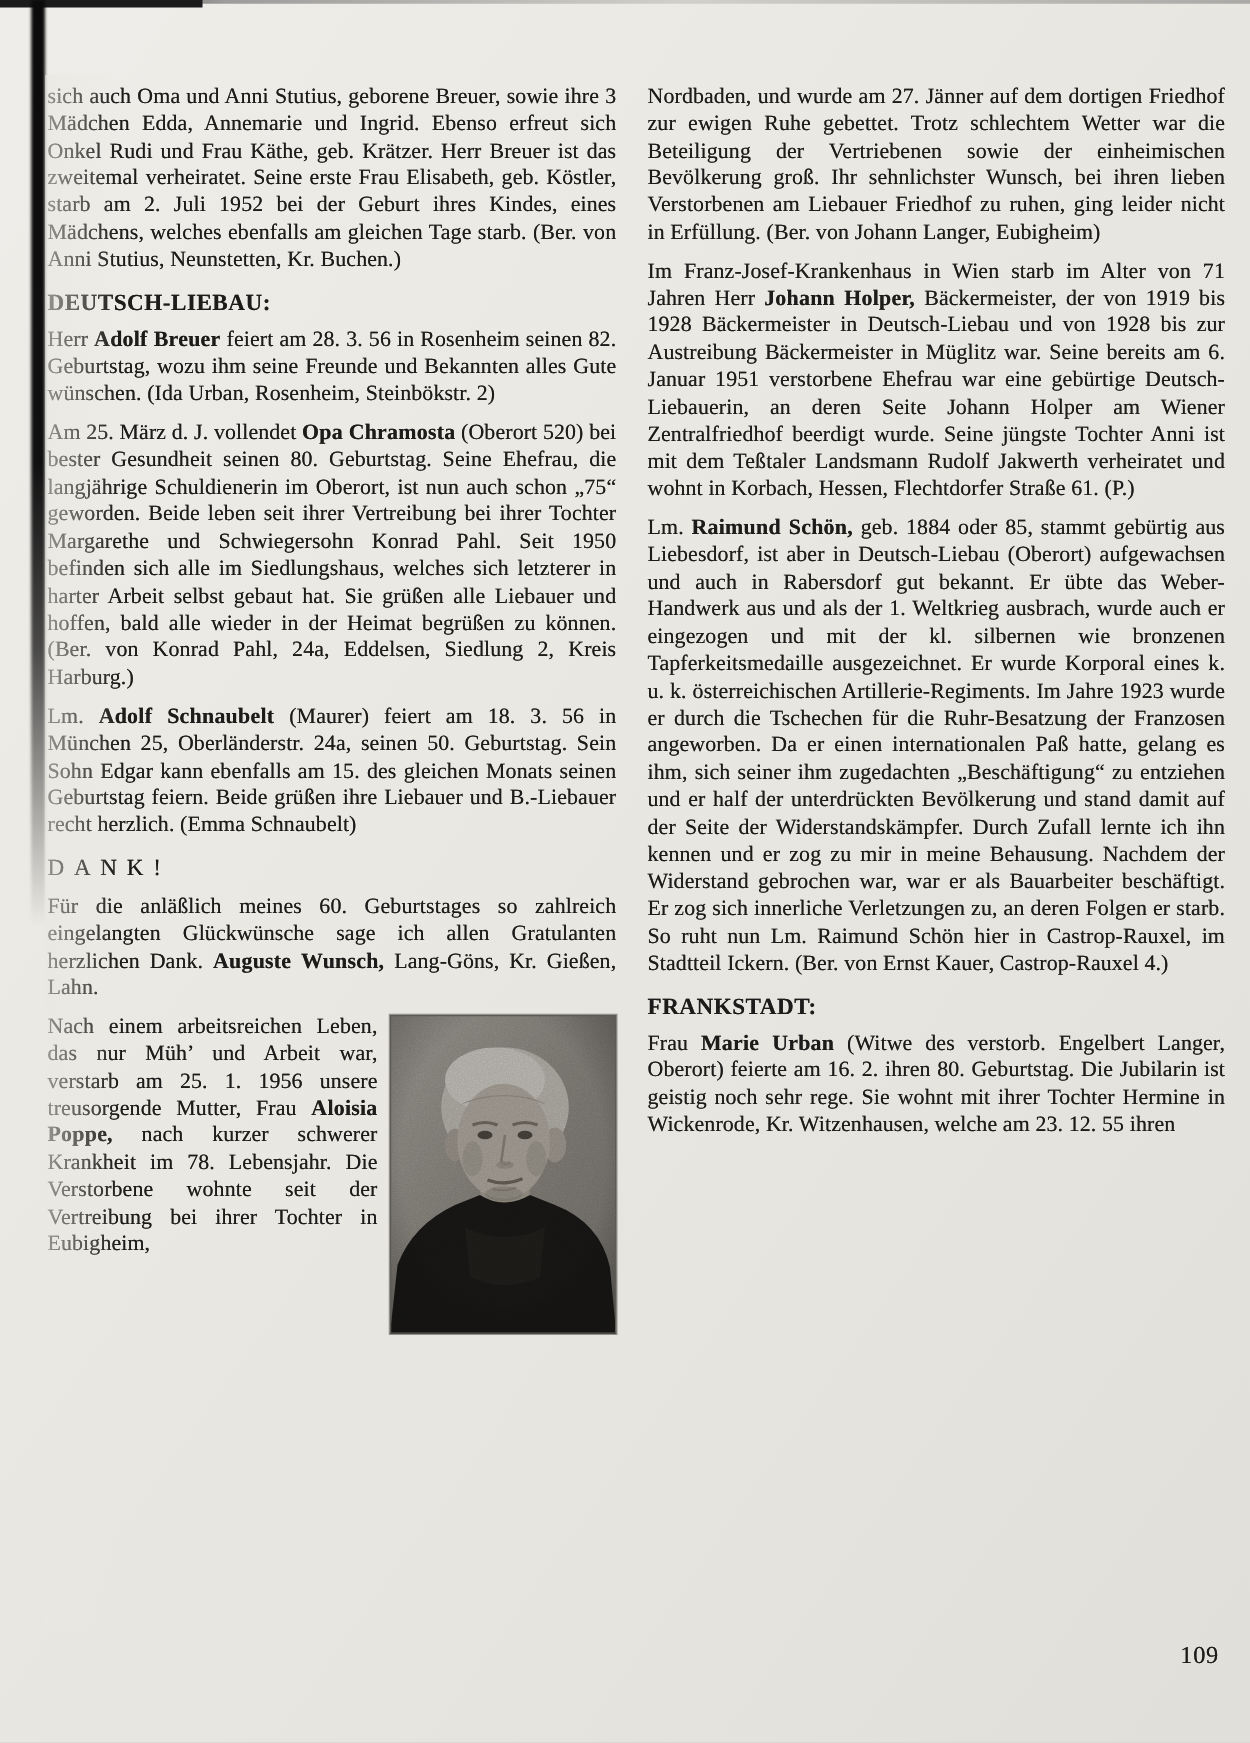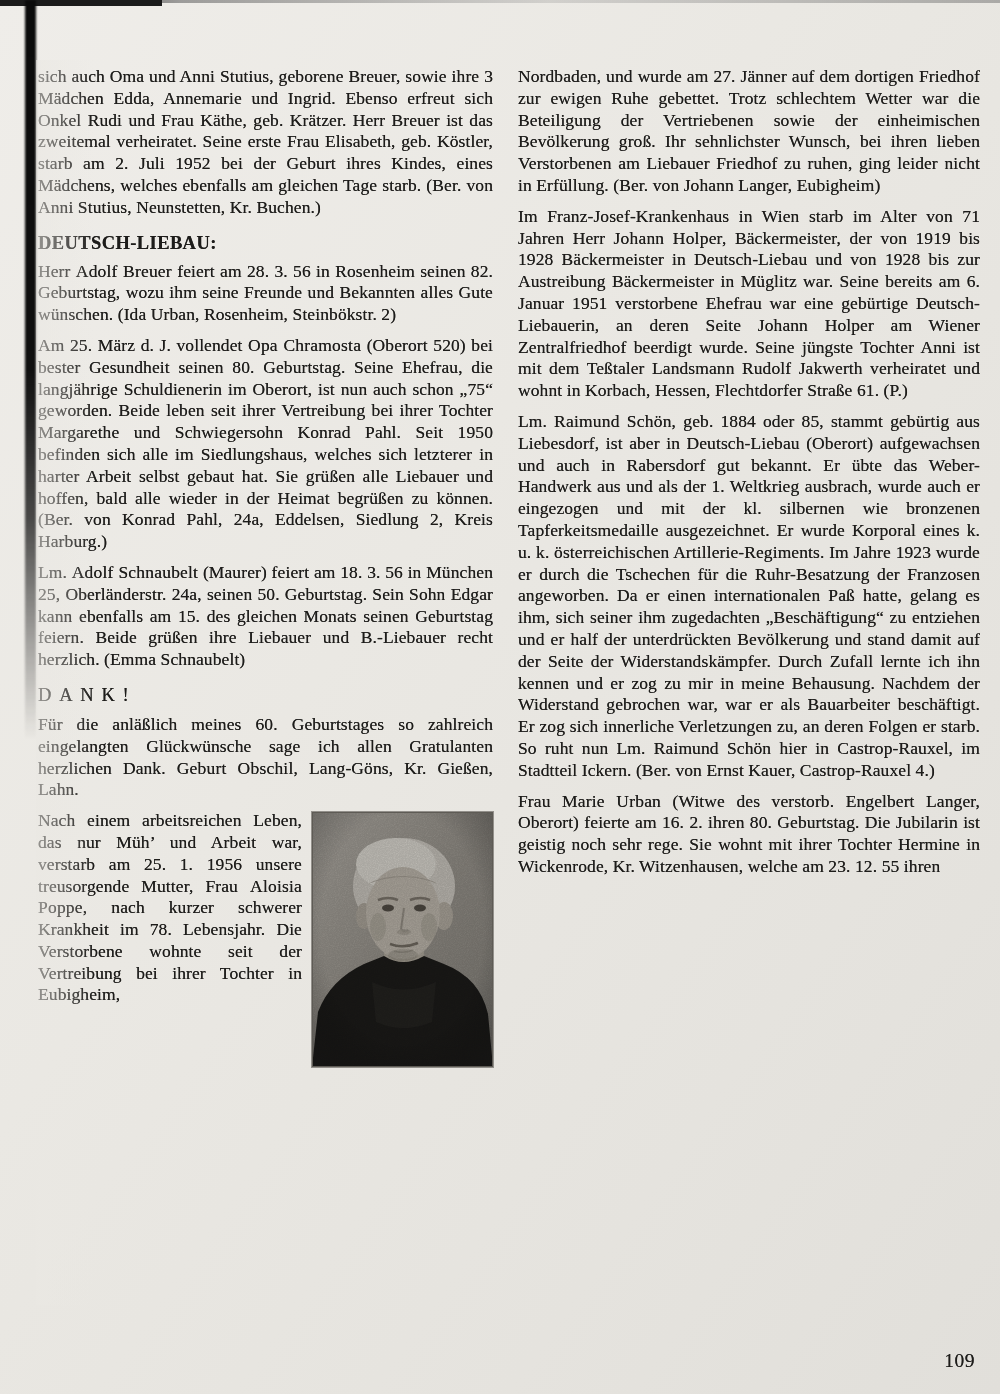--- a/index.html
+++ b/index.html
@@ -16,29 +16,29 @@
     background:linear-gradient(to bottom,#0b0b0b 0%,#101010 50%,rgba(18,18,18,.75) 70%,rgba(20,20,20,0) 100%);}
   .gutter-fade{position:absolute;top:60px;left:36px;width:58px;height:1245px;pointer-events:none;
     background:linear-gradient(to right,rgba(234,232,227,.6),rgba(234,232,227,0));}
   
   .columns{position:absolute;top:66px;left:38px;display:flex;gap:25px;}
   .col{text-align:justify;}
   .col-left{width:455px;}
   .col-right{width:462px;}
   .scan-ink{text-shadow:0 0 .5px rgba(28,28,26,.8);}
   .para{font-size:17.5px;line-height:21.8px;margin:0 0 9px 0;letter-spacing:.1px;}
-  .para b{font-weight:normal;letter-spacing:.2px;}
+  .para b{font-weight:bold;letter-spacing:.2px;}
   .head{font-size:18.5px;line-height:22px;font-weight:bold;letter-spacing:.4px;margin:13px 0 7px;text-align:left;}
   .head-spaced{font-size:18.5px;line-height:22px;font-weight:normal;letter-spacing:.42em;margin:13px 0 8px;text-align:left;}
   
   .photo-frame{float:right;width:181px;height:255px;margin:2px 0 6px 10px;background:#87837c;
     box-shadow:0 0 0 1px rgba(90,87,82,.6);}
   .photo-frame svg{display:block;width:100%;height:100%;}
   
-  .page-number{position:absolute;top:1350px;right:25px;font-size:19.5px;letter-spacing:.5px;}
+  .page-number{position:absolute;top:1314px;right:25px;font-size:19.5px;letter-spacing:.5px;}
 </style>
 </head>
 <body>
 
 <div class="page">
 
   <div class="scan-top-edge"></div>
   <div class="scan-top-strip"></div>
   <div class="spine-bar"></div>
 
@@ -50,21 +50,21 @@
       <div class="head">DEUTSCH-LIEBAU:</div>
 
       <div class="para">Herr <b>Adolf Breuer</b> feiert am 28. 3. 56 in Rosenheim seinen 82. Geburtstag, wozu ihm seine Freunde und Bekannten alles Gute wünschen. (Ida Urban, Rosenheim, Steinbökstr. 2)</div>
 
       <div class="para">Am 25. März d. J. vollendet <b>Opa Chramosta</b> (Oberort 520) bei bester Gesundheit seinen 80. Geburtstag. Seine Ehefrau, die langjährige Schuldienerin im Oberort, ist nun auch schon „75“ geworden. Beide leben seit ihrer Vertreibung bei ihrer Tochter Margarethe und Schwiegersohn Konrad Pahl. Seit 1950 befinden sich alle im Siedlungshaus, welches sich letzterer in harter Arbeit selbst gebaut hat. Sie grüßen alle Liebauer und hoffen, bald alle wieder in der Heimat begrüßen zu können. (Ber. von Konrad Pahl, 24a, Eddelsen, Siedlung 2, Kreis Harburg.)</div>
 
       <div class="para">Lm. <b>Adolf Schnaubelt</b> (Maurer) feiert am 18. 3. 56 in München 25, Oberländerstr. 24a, seinen 50. Geburtstag. Sein Sohn Edgar kann ebenfalls am 15. des gleichen Monats seinen Geburtstag feiern. Beide grüßen ihre Liebauer und B.-Liebauer recht herzlich. (Emma Schnaubelt)</div>
 
       <div class="head-spaced">DANK!</div>
 
-      <div class="para">Für die anläßlich meines 60. Geburtstages so zahlreich eingelangten Glückwünsche sage ich allen Gratulanten herzlichen Dank. <b>Geburt Obschil,</b> Lang-Göns, Kr. Gießen, Lahn.</div>
+      <div class="para">Für die anläßlich meines 60. Geburtstages so zahlreich eingelangten Glückwünsche sage ich allen Gratulanten herzlichen Dank. <b>Auguste Wunsch,</b> Lang-Göns, Kr. Gießen, Lahn.</div>
 
       <div class="para">
         <span class="photo-frame">
 
           <svg viewBox="0 0 181 255" xmlns="http://www.w3.org/2000/svg">
             <defs>
               <linearGradient id="bgG" x1="0" y1="0" x2="1" y2="1">
                 <stop offset="0" stop-color="#a5a19a"></stop>
                 <stop offset="0.5" stop-color="#8d8982"></stop>
                 <stop offset="1" stop-color="#7b7872"></stop>
@@ -119,20 +119,21 @@
       </div>
     </div>
 
     <div class="col col-right">
       <div class="para">Nordbaden, und wurde am 27. Jänner auf dem dortigen Friedhof zur ewigen Ruhe gebettet. Trotz schlechtem Wetter war die Beteiligung der Vertriebenen sowie der einheimischen Bevölkerung groß. Ihr sehnlichster Wunsch, bei ihren lieben Verstorbenen am Liebauer Friedhof zu ruhen, ging leider nicht in Erfüllung. (Ber. von Johann Langer, Eubigheim)</div>
 
       <div class="para">Im Franz-Josef-Krankenhaus in Wien starb im Alter von 71 Jahren Herr <b>Johann Holper,</b> Bäckermeister, der von 1919 bis 1928 Bäckermeister in Deutsch-Liebau und von 1928 bis zur Austreibung Bäckermeister in Müglitz war. Seine bereits am 6. Januar 1951 verstorbene Ehefrau war eine gebürtige Deutsch-Liebauerin, an deren Seite Johann Holper am Wiener Zentralfriedhof beerdigt wurde. Seine jüngste Tochter Anni ist mit dem Teßtaler Landsmann Rudolf Jakwerth verheiratet und wohnt in Korbach, Hessen, Flechtdorfer Straße 61. (P.)</div>
 
       <div class="para">Lm. <b>Raimund Schön,</b> geb. 1884 oder 85, stammt gebürtig aus Liebesdorf, ist aber in Deutsch-Liebau (Oberort) aufgewachsen und auch in Rabersdorf gut bekannt. Er übte das Weber-Handwerk aus und als der 1. Weltkrieg ausbrach, wurde auch er eingezogen und mit der kl. silbernen wie bronzenen Tapferkeitsmedaille ausgezeichnet. Er wurde Korporal eines k. u. k. österreichischen Artillerie-Regiments. Im Jahre 1923 wurde er durch die Tschechen für die Ruhr-Besatzung der Franzosen angeworben. Da er einen internationalen Paß hatte, gelang es ihm, sich seiner ihm zugedachten „Beschäftigung“ zu entziehen und er half der unterdrückten Bevölkerung und stand damit auf der Seite der Widerstandskämpfer. Durch Zufall lernte ich ihn kennen und er zog zu mir in meine Behausung. Nachdem der Widerstand gebrochen war, war er als Bauarbeiter beschäftigt. Er zog sich innerliche Verletzungen zu, an deren Folgen er starb. So ruht nun Lm. Raimund Schön hier in Castrop-Rauxel, im Stadtteil Ickern. (Ber. von Ernst Kauer, Castrop-Rauxel 4.)</div>
 
+      <div class="head">FRANKSTADT:</div>
 
       <div class="para">Frau <b>Marie Urban</b> (Witwe des verstorb. Engelbert Langer, Oberort) feierte am 16. 2. ihren 80. Geburtstag. Die Jubilarin ist geistig noch sehr rege. Sie wohnt mit ihrer Tochter Hermine in Wickenrode, Kr. Witzenhausen, welche am 23. 12. 55 ihren</div>
     </div>
   </div>
 
   <div class="gutter-fade"></div>
 
   <div class="page-number scan-ink">109</div>
 </div>
 

